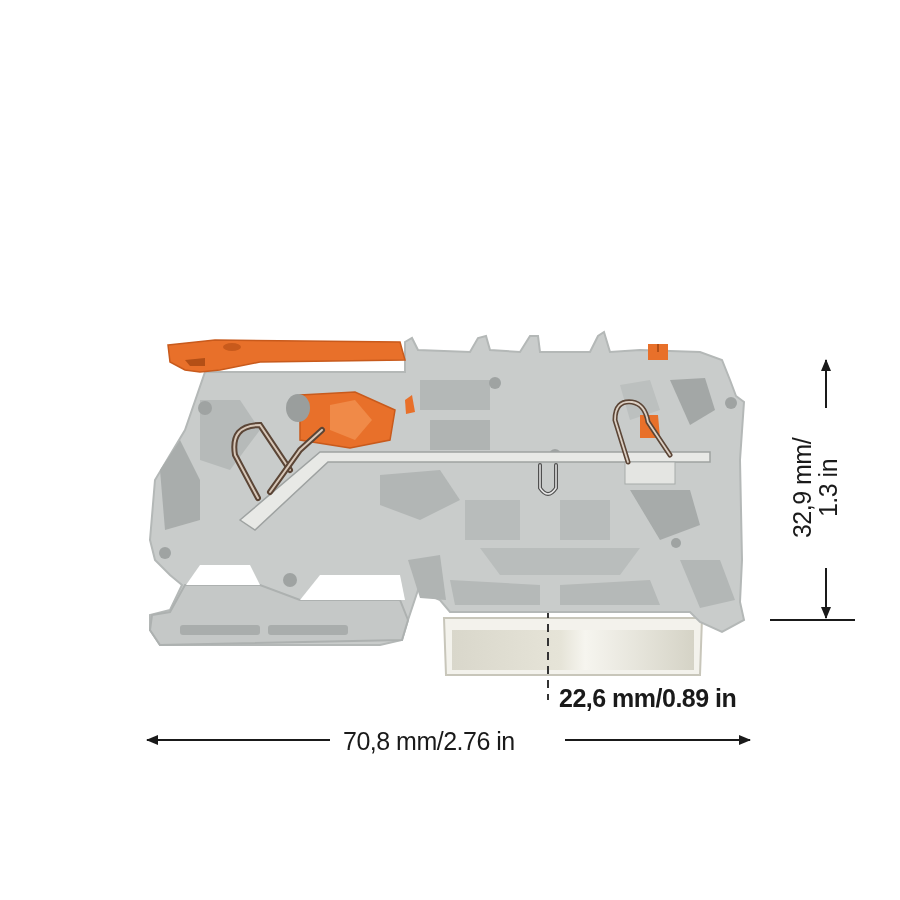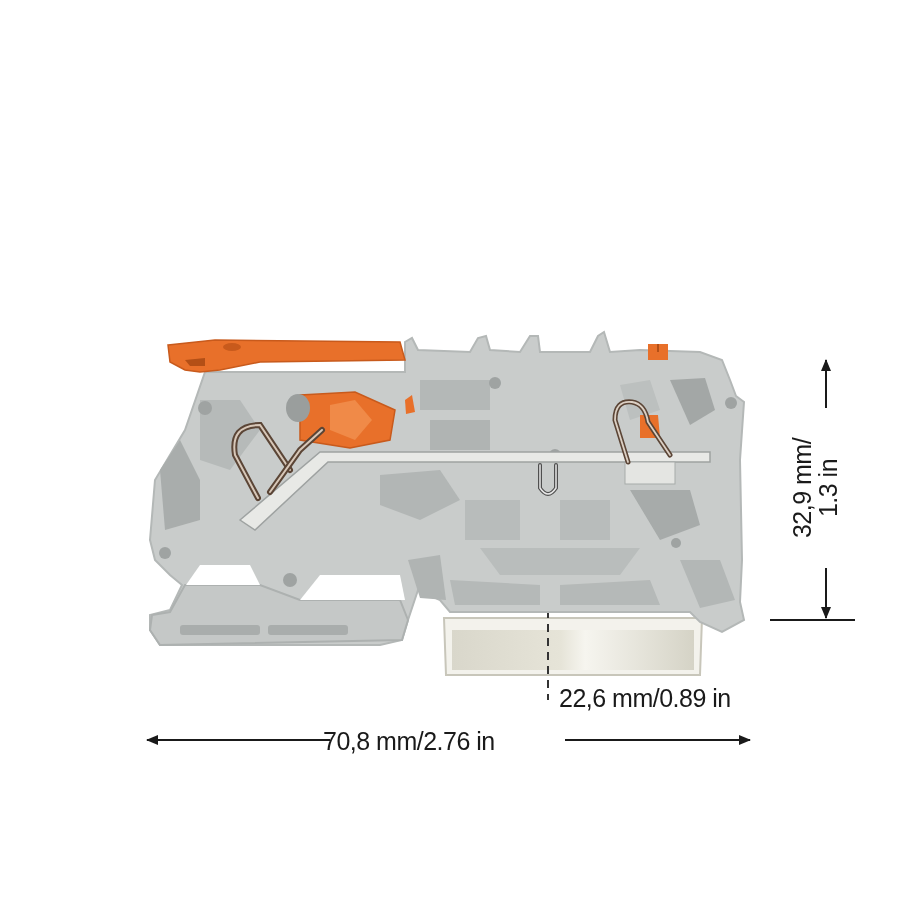--- a/index.html
+++ b/index.html
@@ -1,22 +1,22 @@
 <!DOCTYPE html>
 <html><head>
 <meta charset="utf-8">
 <style>
   html, body { margin: 0; padding: 0; background: #ffffff; }
   body { width: 900px; height: 900px; position: relative; overflow: hidden;
          font-family: "Liberation Sans", sans-serif; }
   #drawing { position: absolute; left: 0; top: 0; width: 900px; height: 900px; }
   .dim-label { position: absolute; color: #1a1a1a; font-family: "Liberation Sans", sans-serif;
                font-size: 25px; letter-spacing: -0.5px; white-space: nowrap; line-height: 1; }
-  #label-width { left: 323px; top: 729px; }
-  #label-rail { left: 559px; top: 686px; }
+  #label-width { left: 343px; top: 729px; }
+  #label-rail { left: 559px; top: 686px; font-weight: bold; }
   #label-height { left: 815px; top: 488px; transform: translate(-50%, -50%) rotate(-90deg);
                   text-align: center; line-height: 1.05; }
   #label-height span { display: block; }
 </style>
 </head>
 <body>
 
 <svg id="drawing" viewBox="0 0 900 900" xmlns="http://www.w3.org/2000/svg">
   <defs>
     <marker id="arrow" markerWidth="12" markerHeight="10" refX="11" refY="5" orient="auto" markerUnits="userSpaceOnUse">

